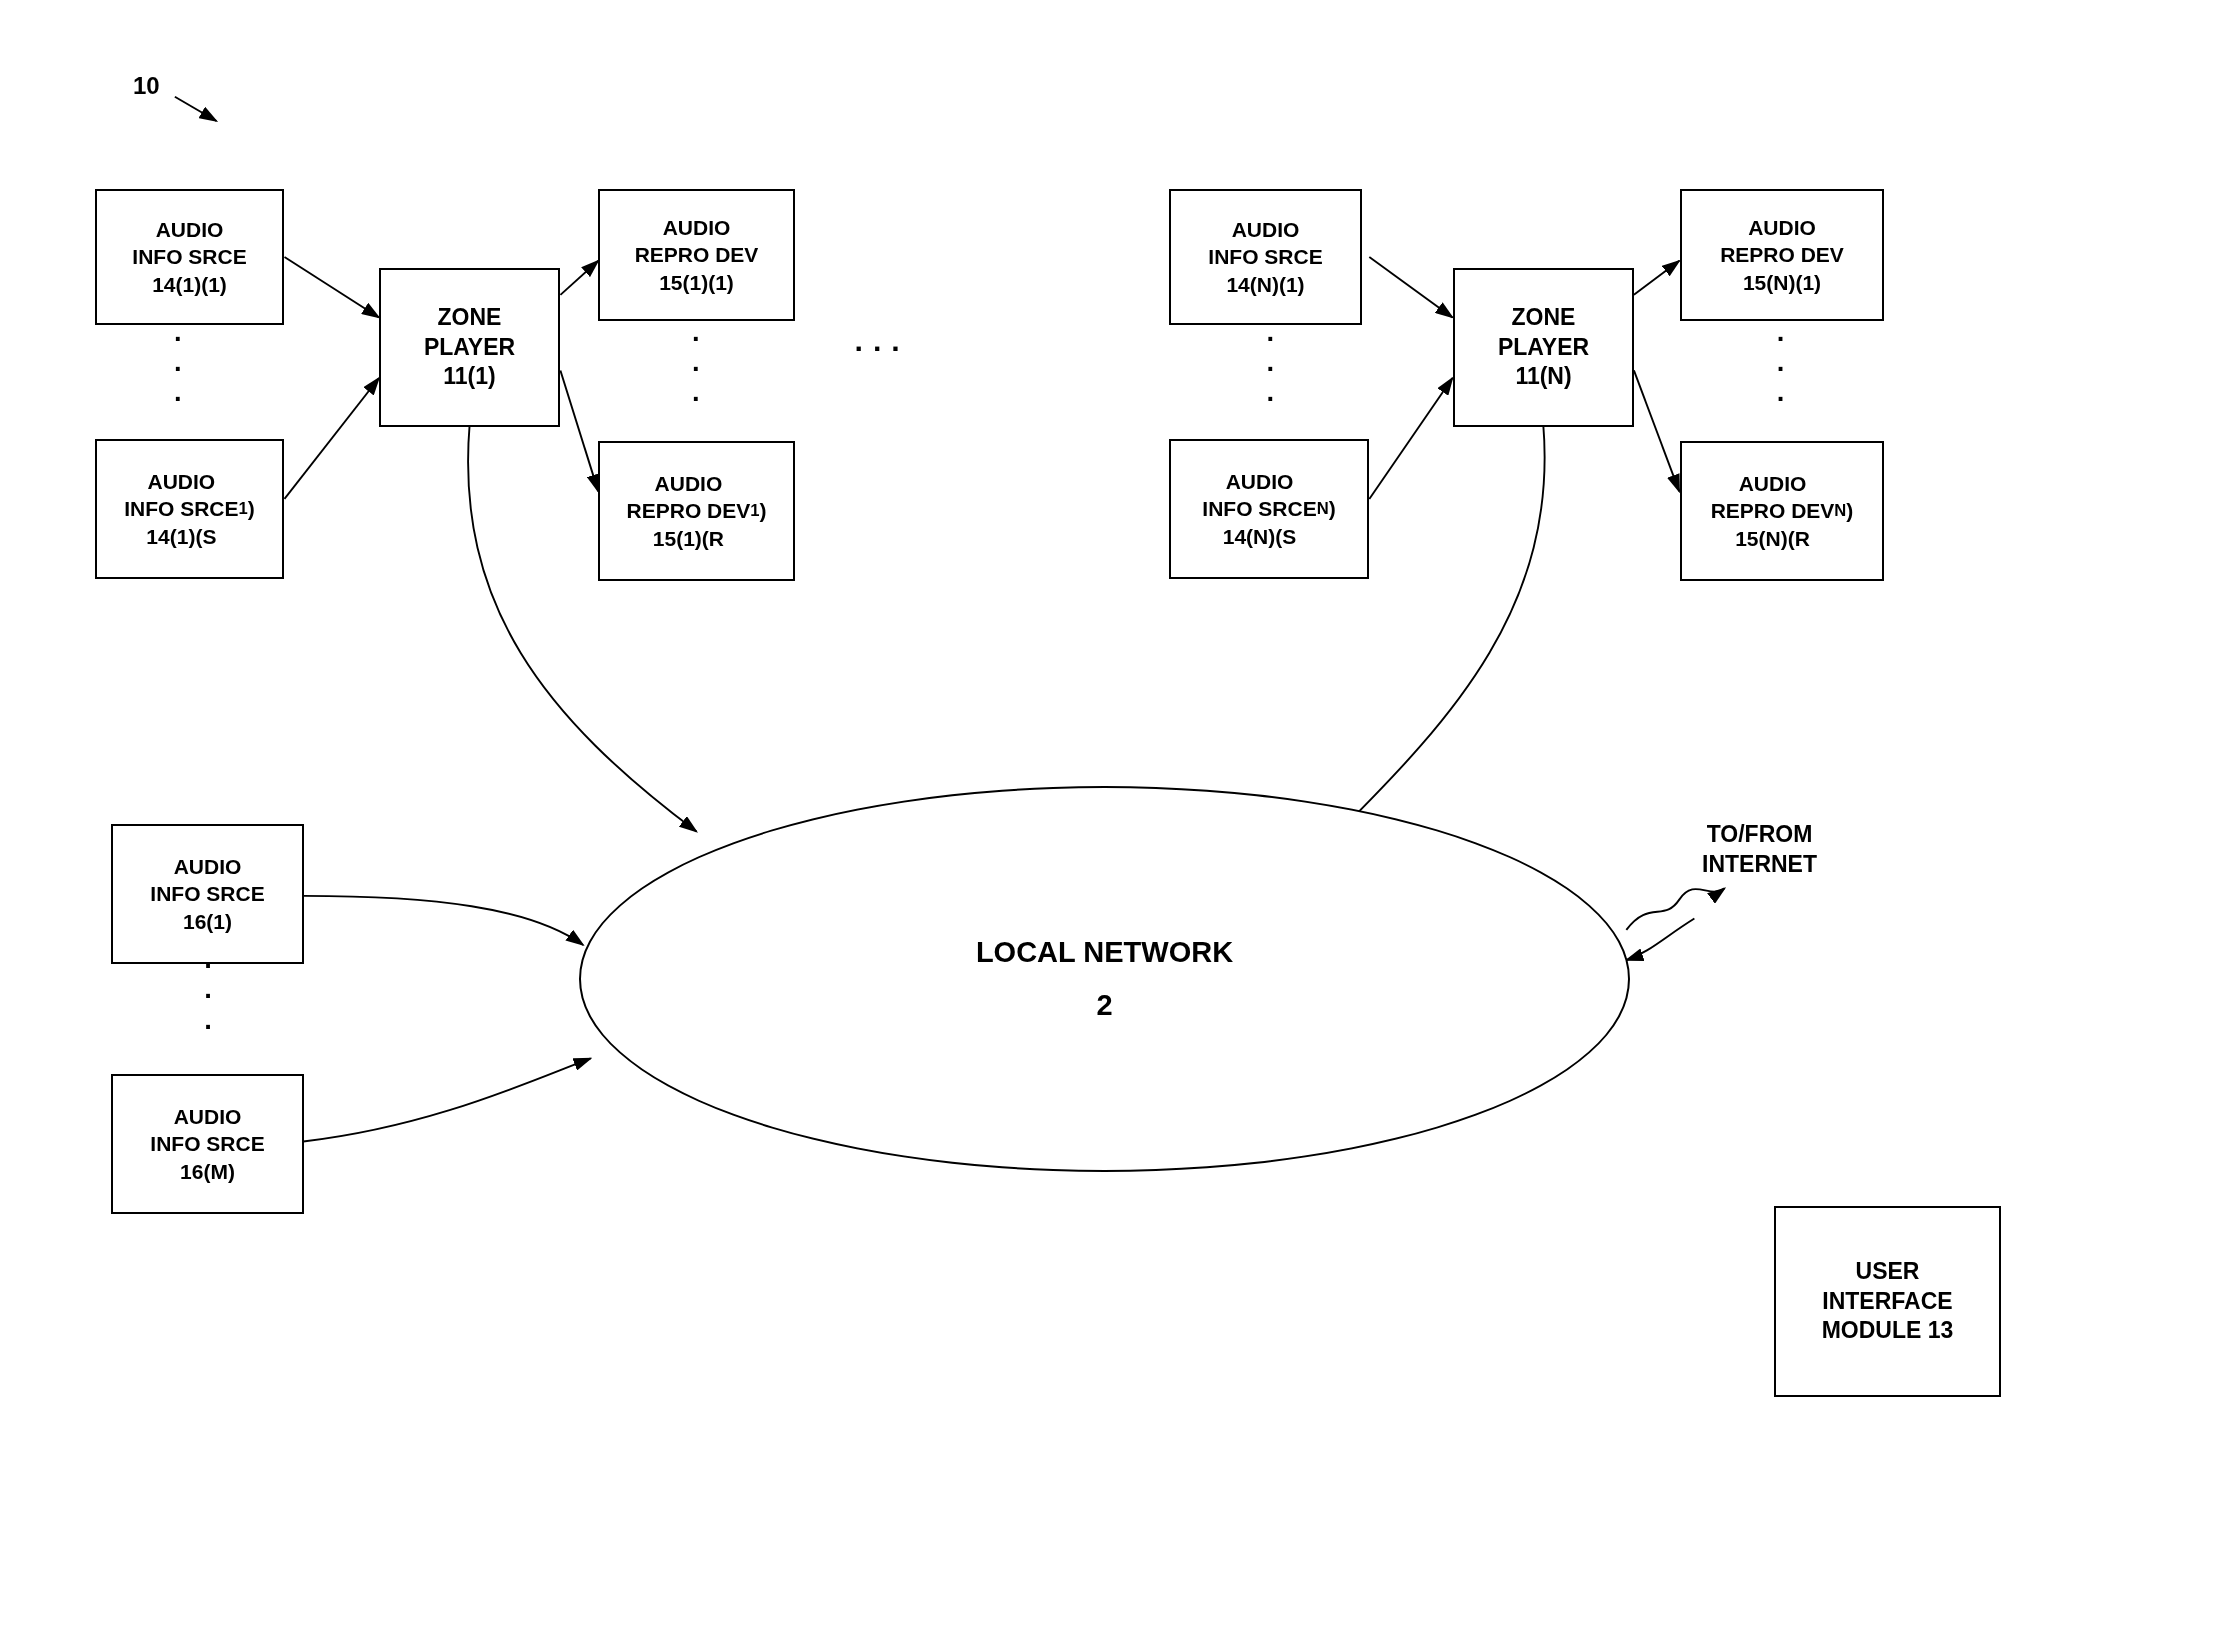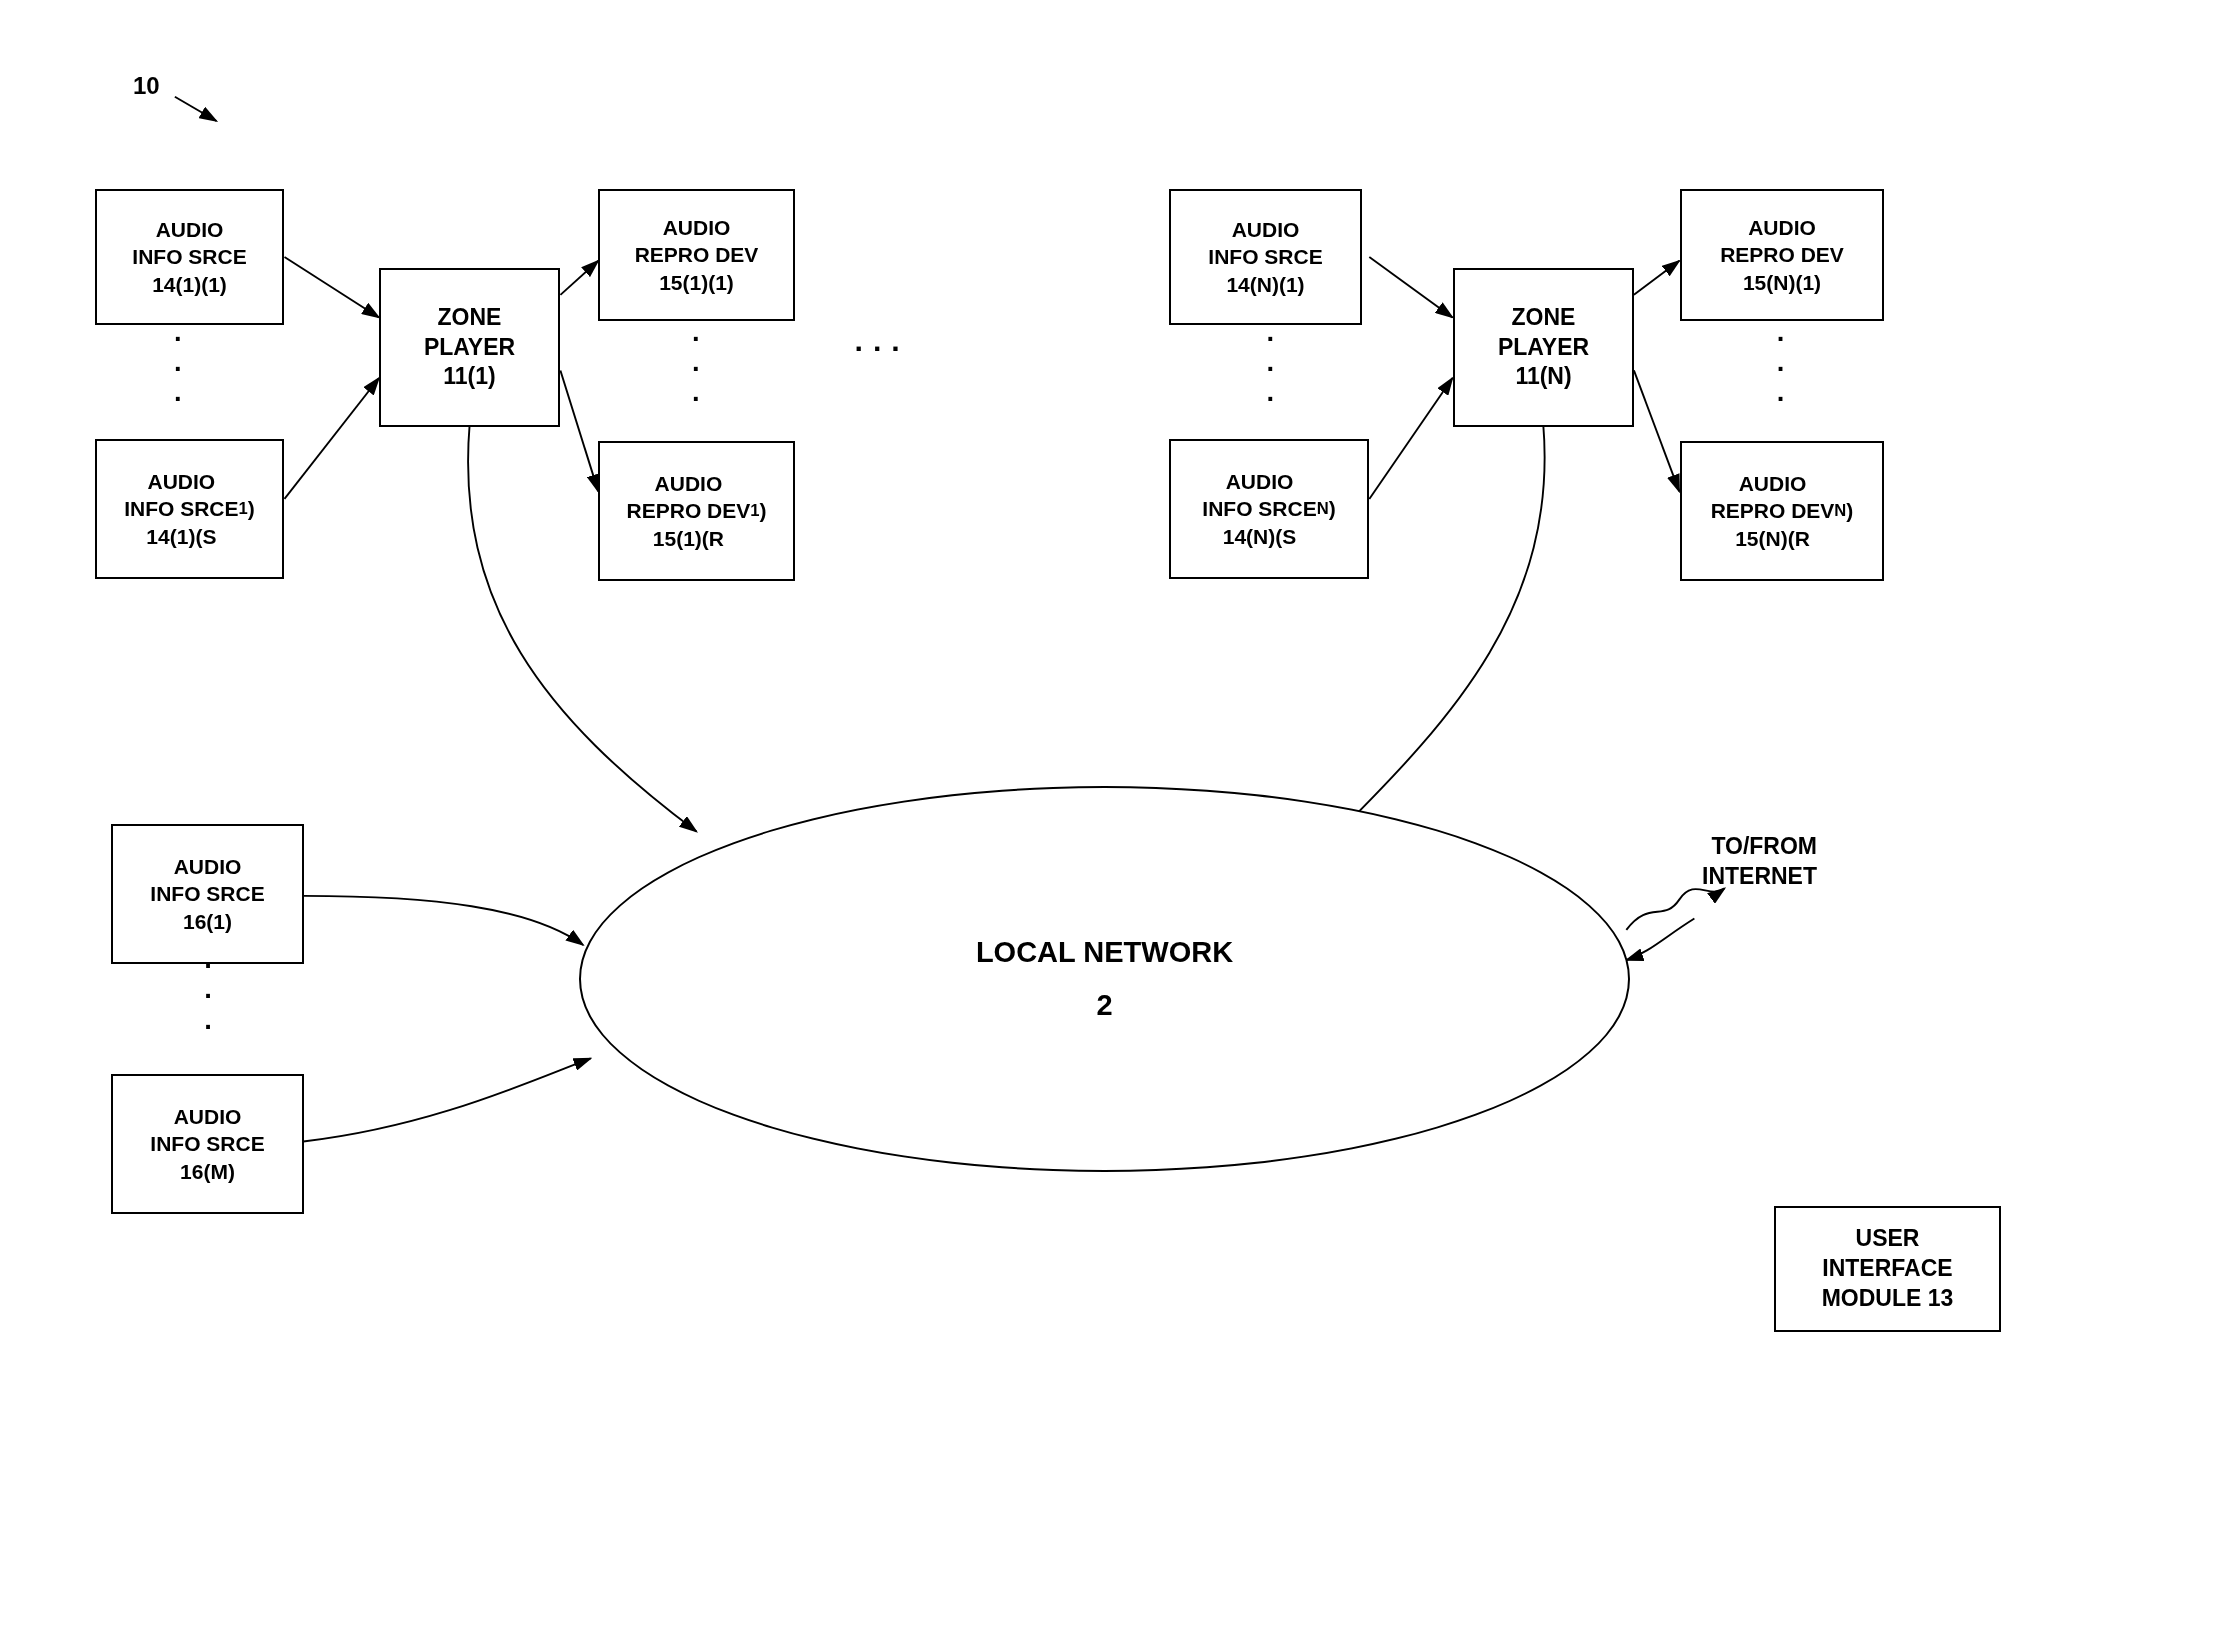--- a/index.html
+++ b/index.html
@@ -40,23 +40,22 @@
       align-items: center;
       justify-content: center;
       flex-direction: column;
       text-align: center;
       gap: 20px;
     }
     .label {
       position: absolute;
       font-size: 23px;
       font-weight: bold;
-      text-align: right;
+      text-align: center;
       line-height: 1.3;
-      margin-top: 12px;
     }
     svg.arrows {
       position: absolute;
       top: 0; left: 0;
       width: 2216px;
       height: 1645px;
       pointer-events: none;
     }
     .diagram-ref {
       position: absolute;
@@ -184,18 +183,18 @@
 
   <div class="ellipse" style="left:563px; top:786px; width:1051px; height:386px;">
     <div style="font-size:29px; font-weight:bold;">LOCAL NETWORK</div>
     <div style="font-size:29px; font-weight:bold;">2</div>
   </div>
 
   <div class="label" style="left:1686px; top:820px; font-size:23px;">
     TO/FROM<br>INTERNET
   </div>
 
-  <div class="box" style="left:1758px; top:1206px; width:227px; height:126px; font-size:23px;">
+  <div class="box" style="left:1758px; top:1206px; width:227px; height:191px; font-size:23px;">
     USER<br>INTERFACE<br>MODULE 13
   </div>
 
 </div>
 
 
 </body></html>

